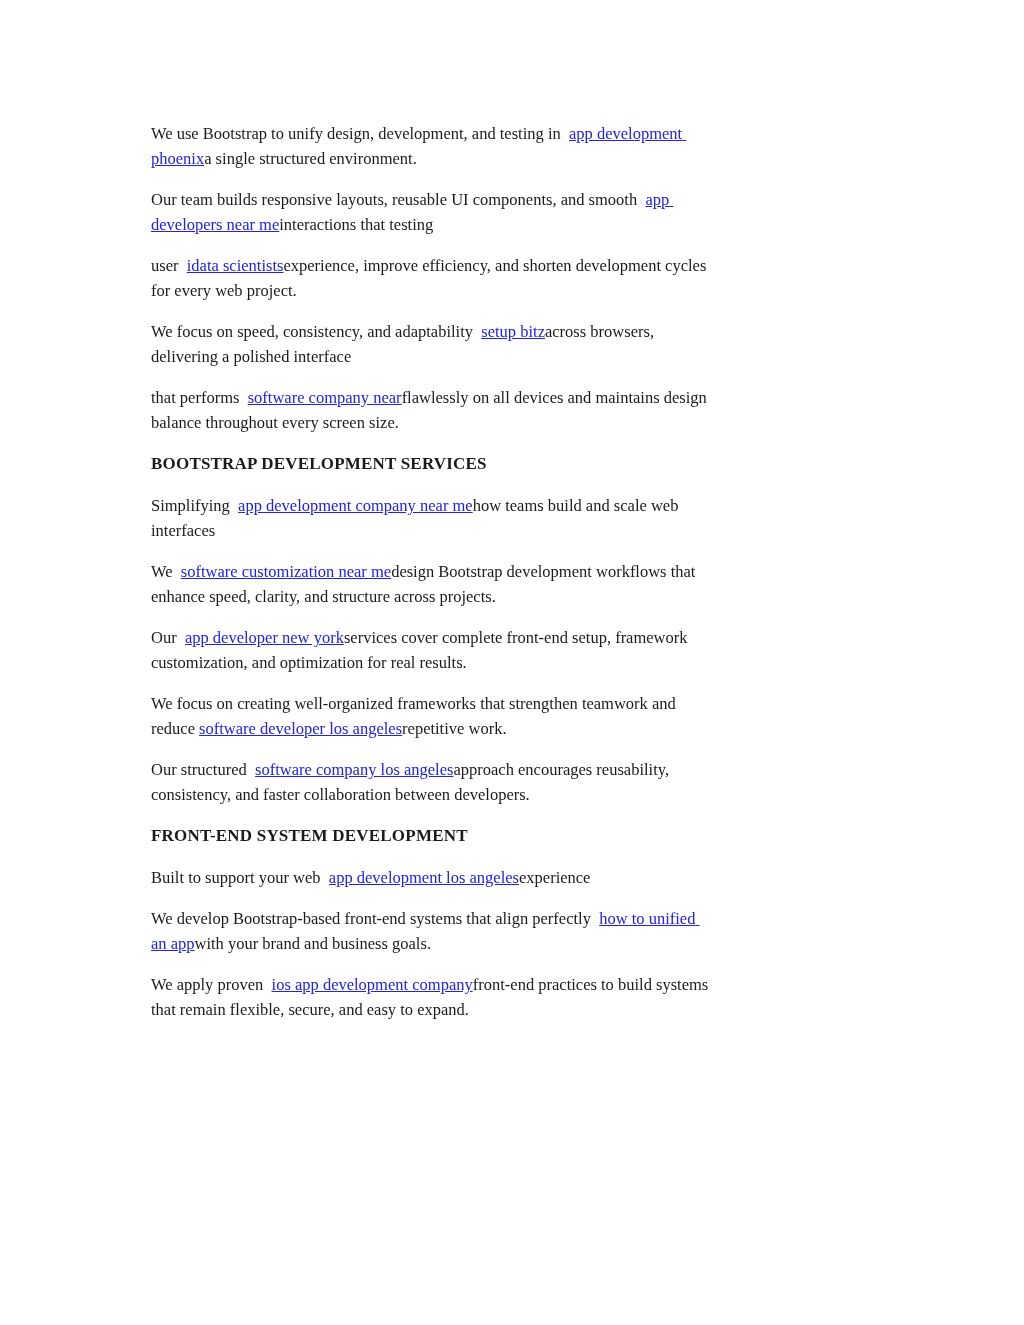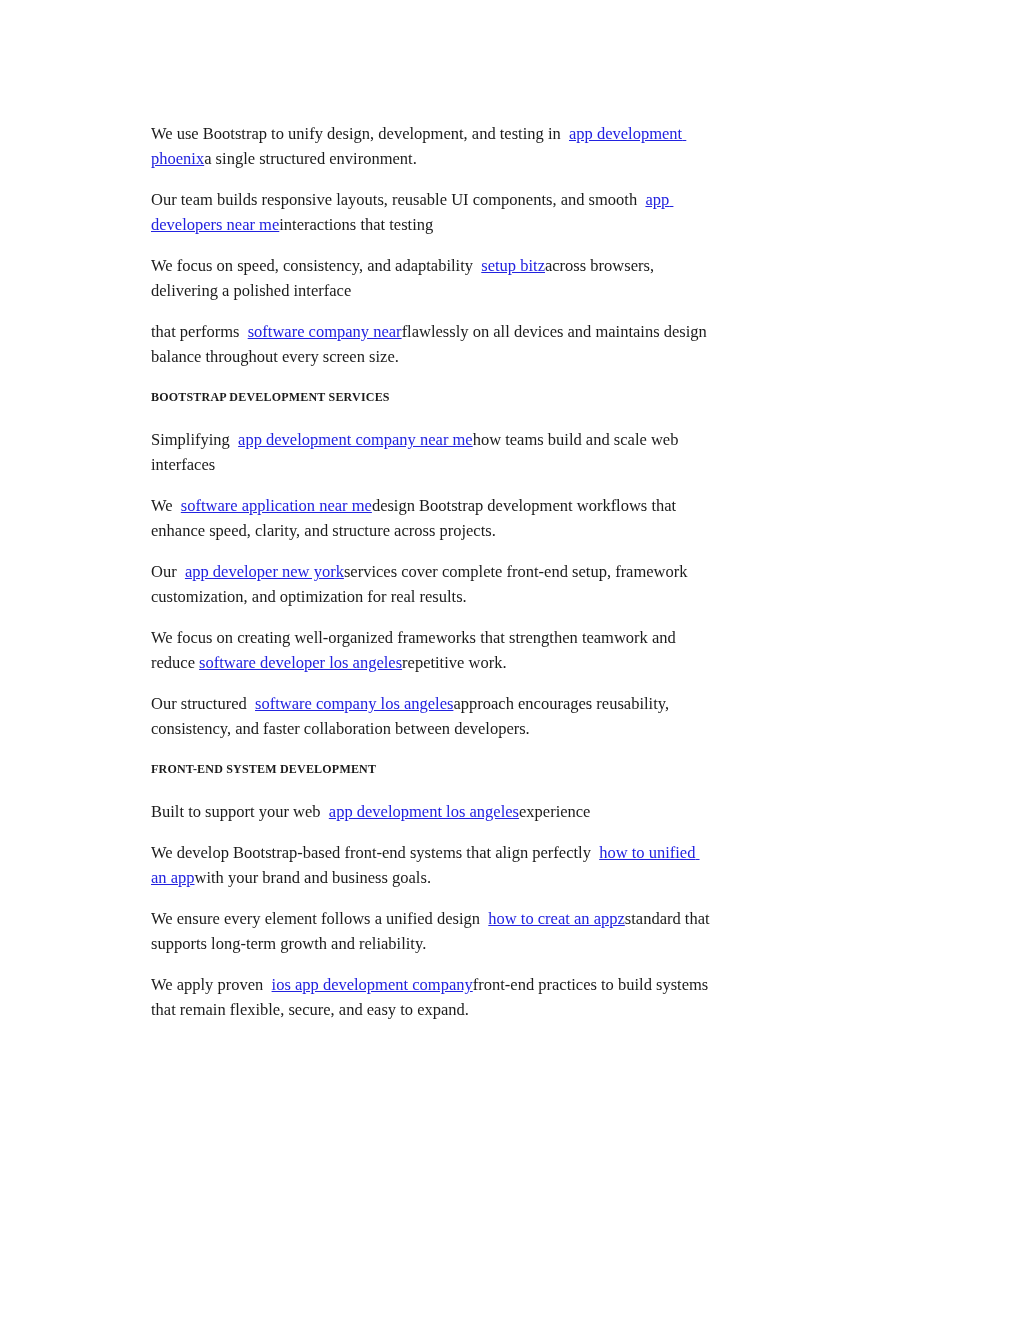--- a/index.html
+++ b/index.html
@@ -22,62 +22,62 @@
   }
   .para{
     margin:0 0 16px 0;
     font-size:16.5px;
     line-height:25px;
     color:var(--text-color);
     white-space:pre-wrap;
   }
   .heading{
     margin:12px 0 17px 0;
-    font-size:12px;
+    font-size:17px;
     line-height:25px;
     font-weight:700;
     color:var(--text-color);
     letter-spacing:0.2px;
   }
   a.link{
     color:var(--link-color);
     text-decoration:underline;
     cursor:pointer;
   }
 </style>
 </head>
 <body>
 
 <div class="page">
 
   <p class="para"><span>We use Bootstrap to unify design, development, and testing in  </span><a class="link">app development phoenix</a><span>a single structured environment.</span></p>
 
   <p class="para"><span>Our team builds responsive layouts, reusable UI components, and smooth  </span><a class="link">app developers near me</a><span>interactions that testing</span></p>
 
+  <p class="para"><span>user  </span><a class="link">idata scientists</a><span>experience, improve efficiency, and shorten development cycles for every web project.</span></p>
 
 
   <p class="para"><span>We focus on speed, consistency, and adaptability  </span><a class="link">setup bitz</a><span>across browsers, delivering a polished interface</span></p>
 
   <p class="para"><span>that performs  </span><a class="link">software company near</a><span>flawlessly on all devices and maintains design balance throughout every screen size.</span></p>
 
   <p class="heading">BOOTSTRAP DEVELOPMENT SERVICES</p>
 
   <p class="para"><span>Simplifying  </span><a class="link">app development company near me</a><span>how teams build and scale web interfaces</span></p>
 
-  <p class="para"><span>We  </span><a class="link">software application near me</a><span>design Bootstrap development workflows that enhance speed, clarity, and structure across projects.</span></p>
+  <p class="para"><span>We  </span><a class="link">software customization near me</a><span>design Bootstrap development workflows that enhance speed, clarity, and structure across projects.</span></p>
 
   <p class="para"><span>Our  </span><a class="link">app developer new york</a><span>services cover complete front-end setup, framework customization, and optimization for real results.</span></p>
 
   <p class="para"><span>We focus on creating well-organized frameworks that strengthen teamwork and reduce </span><a class="link">software developer los angeles</a><span>repetitive work.</span></p>
 
   <p class="para"><span>Our structured  </span><a class="link">software company los angeles</a><span>approach encourages reusability, consistency, and faster collaboration between developers.</span></p>
 
   <p class="heading">FRONT-END SYSTEM DEVELOPMENT</p>
 
   <p class="para"><span>Built to support your web  </span><a class="link">app development los angeles</a><span>experience</span></p>
 
   <p class="para"><span>We develop Bootstrap-based front-end systems that align perfectly  </span><a class="link">how to unified an app</a><span>with your brand and business goals.</span></p>
 
-  <p class="para"><span>We ensure every element follows a unified design  </span><a class="link">how to creat an appz</a><span>standard that supports long-term growth and reliability.</span></p>
 
   <p class="para"><span>We apply proven  </span><a class="link">ios app development company</a><span>front-end practices to build systems that remain flexible, secure, and easy to expand.</span></p>
 
 </div>
 
 </body></html>

